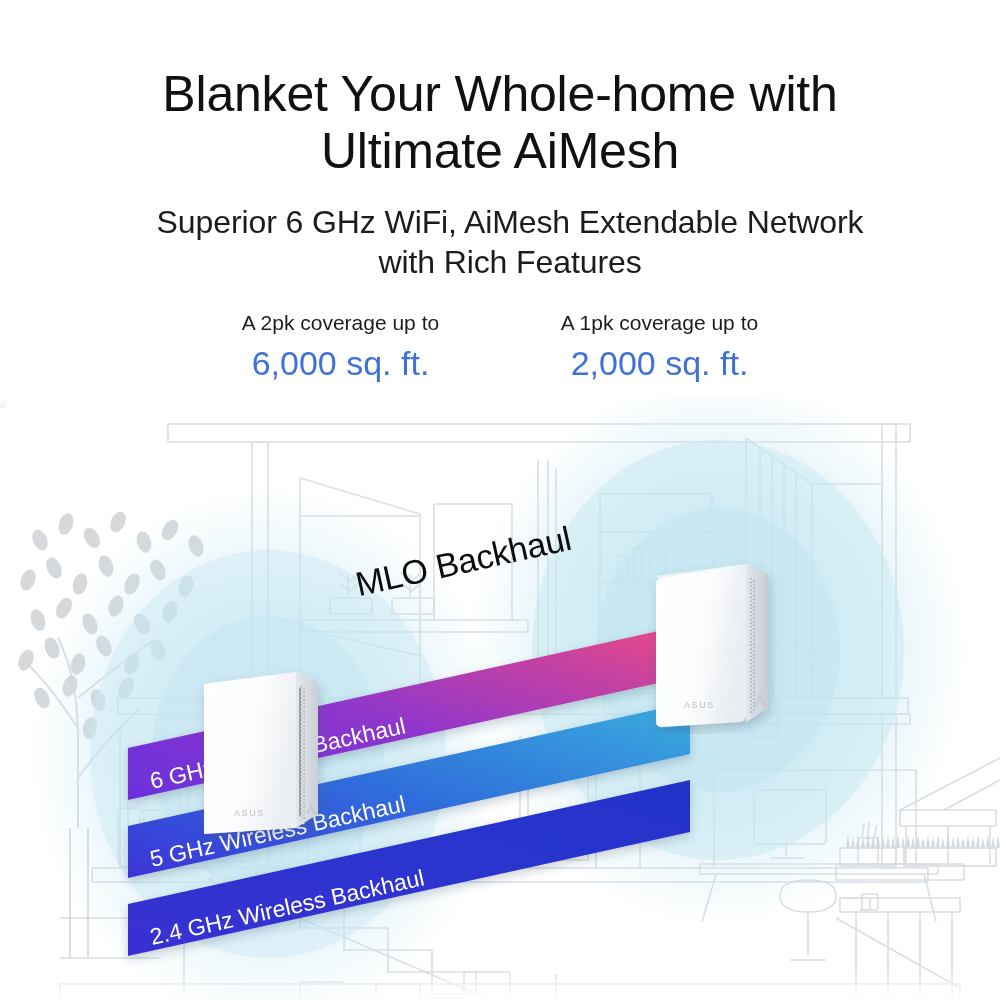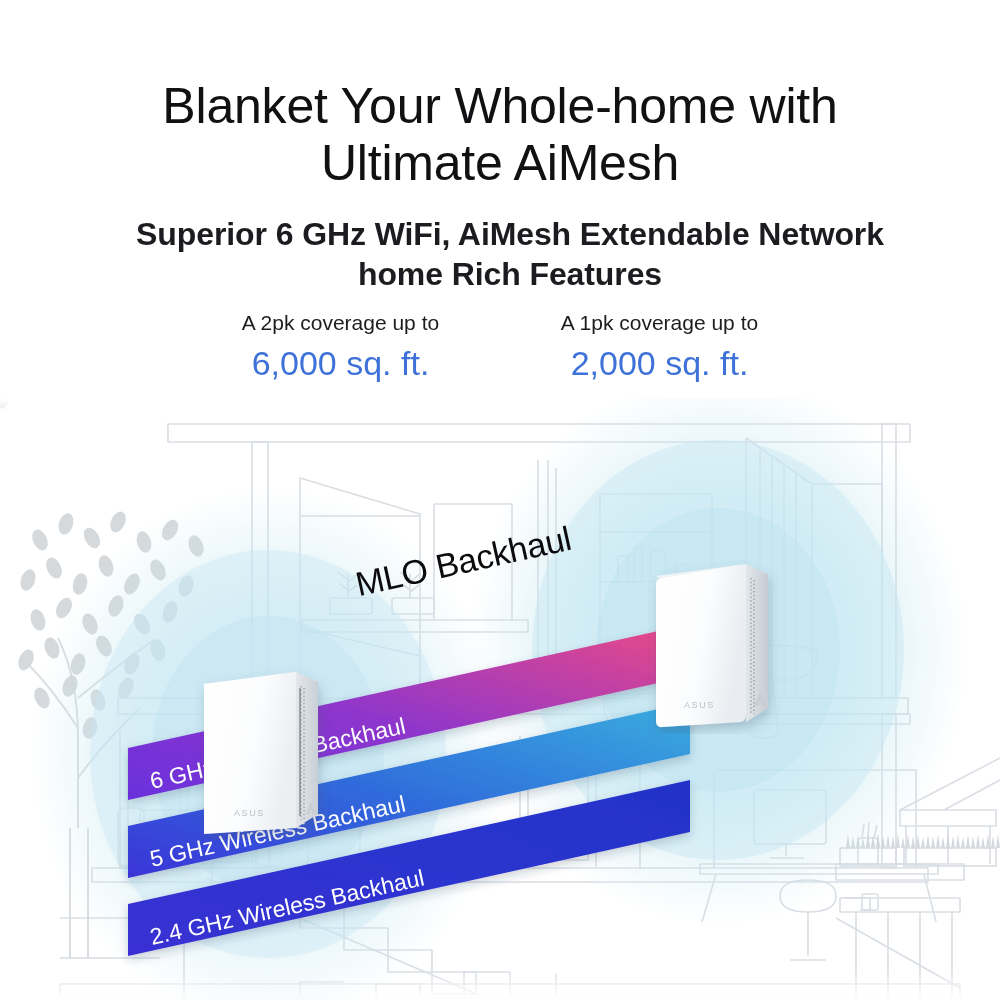--- a/index.html
+++ b/index.html
@@ -4,30 +4,30 @@
 <style>
   html,body{margin:0;padding:0;background:#fff;}
   body{
     width:1000px;height:1000px;overflow:hidden;
     font-family:"Liberation Sans","DejaVu Sans",sans-serif;
     -webkit-font-smoothing:antialiased;
   }
   #stage{position:relative;width:1000px;height:1000px;background:#ffffff;overflow:hidden;}
 
   
-  .textblock{position:absolute;left:0;top:12px;width:1000px;z-index:40;text-align:center;}
+  .textblock{position:absolute;left:0;top:0;width:1000px;z-index:40;text-align:center;}
   .headline{
     margin:0;padding-top:66px;
     font-size:50px;line-height:57px;font-weight:400;color:#111114;
     letter-spacing:-0.2px;
   }
   .headline .l2{display:block;}
   .subhead{
     margin:0;padding-top:22px;
-    font-size:32px;line-height:40px;font-weight:700;color:#1c1c20;
+    font-size:32px;line-height:40px;font-weight:400;color:#1c1c20;
     letter-spacing:-0.1px;
     padding-left:20px;
   }
   .subhead .l2{display:block;}
 
   .stats{
     position:absolute;top:310px;left:0;width:1000px;
     display:flex;justify-content:center;gap:69px;z-index:40;
   }
   .stat{text-align:center;min-width:250px;}
@@ -422,21 +422,21 @@
     </svg>
   </div>
 
   <div class="textblock">
     <h1 class="headline">
       <span>Blanket Your Whole-home with</span>
       <span class="l2">Ultimate AiMesh</span>
     </h1>
     <p class="subhead">
       <span>Superior 6 GHz WiFi, AiMesh Extendable Network</span>
-      <span class="l2">home Rich Features</span>
+      <span class="l2">with Rich Features</span>
     </p>
   </div>
 
   <div class="stats">
     <div class="stat">
       <div class="stat-label">A 2pk coverage up to</div>
       <div class="stat-value" style="color: rgb(63, 114, 216); text-align: center;">6,000 sq. ft.</div>
     </div>
     <div class="stat">
       <div class="stat-label">A 1pk coverage up to</div>

